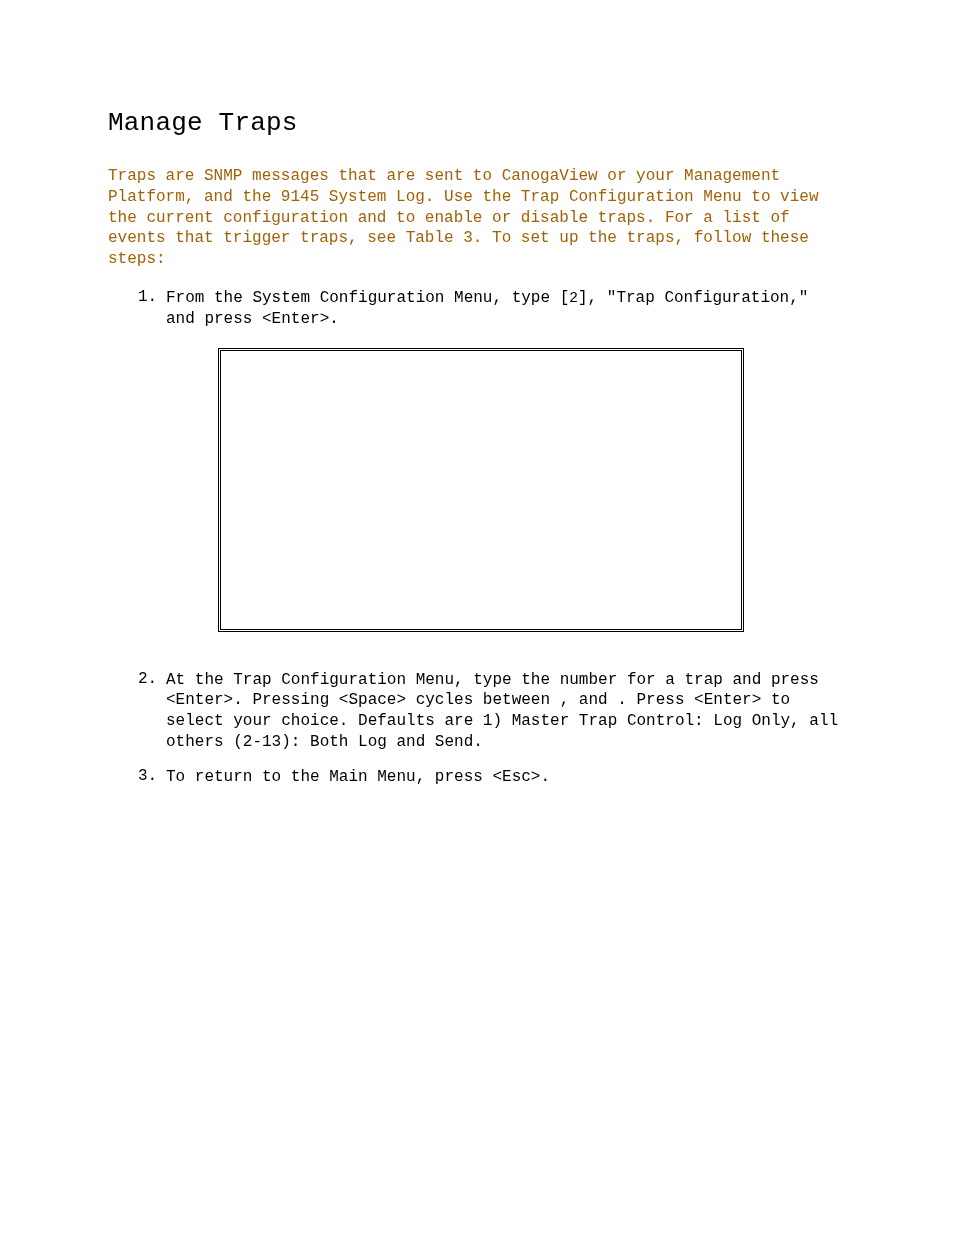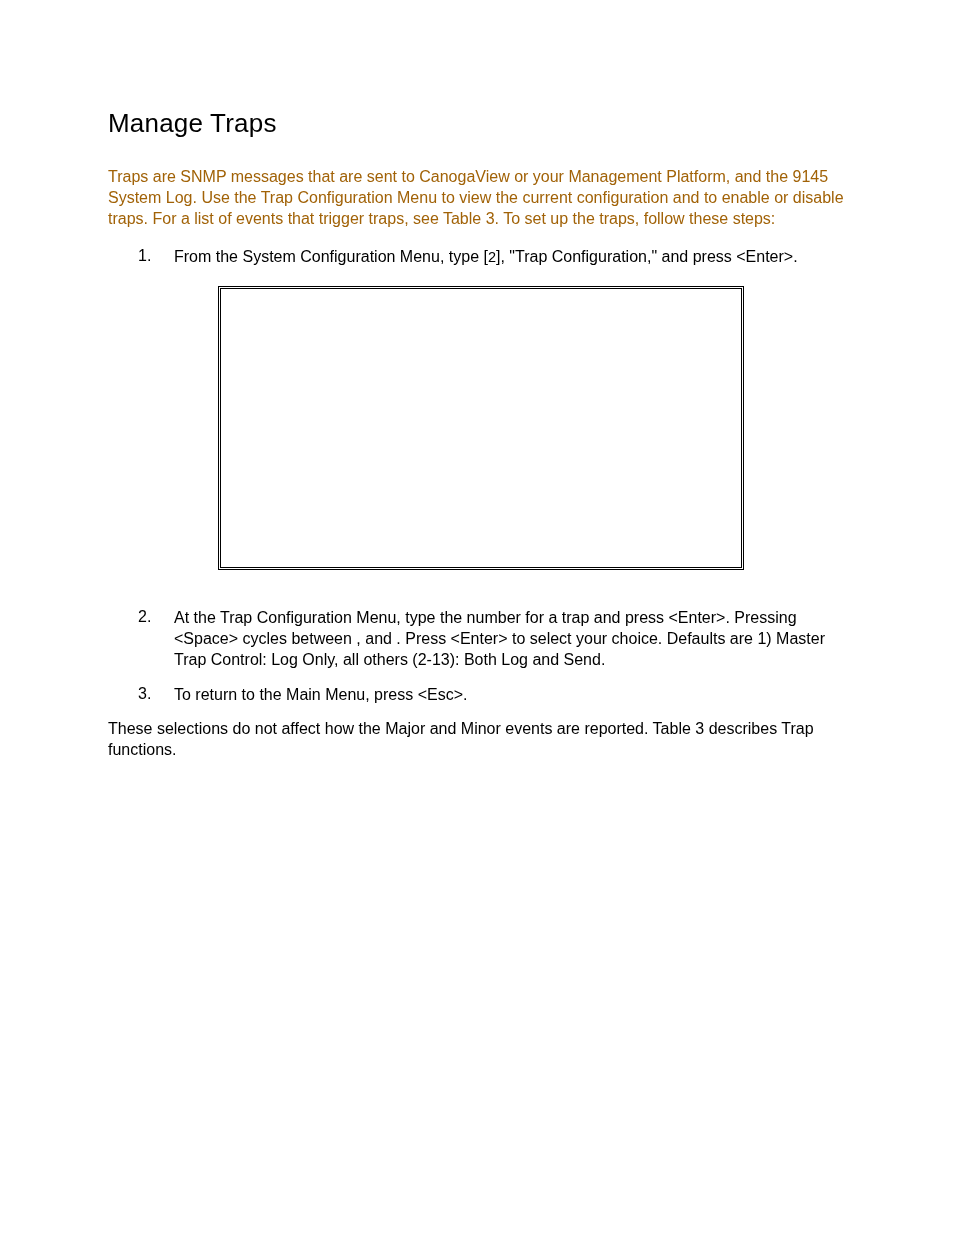--- a/index.html
+++ b/index.html
@@ -1,18 +1,19 @@
 <!DOCTYPE html>
 <html><head>
   <meta charset="utf-8">
   <style>
     * {
       margin: 0;
       padding: 0;
       box-sizing: border-box;
+      font-family: Liberation Mono, monospace;
     }
     body {
       background: #ffffff;
       font-family: Arial, Helvetica, sans-serif;
       width: 954px;
       height: 1235px;
       position: relative;
     }
     .page {
       padding: 108px 108px 0 108px;
@@ -39,21 +40,20 @@
       font-size: 16px;
       color: #000000;
       min-width: 28px;
       flex-shrink: 0;
     }
     .list-content {
       font-size: 16px;
       line-height: 1.3;
       color: #000000;
       flex: 1;
-      margin-left: 8px;
     }
     .figure-box {
       margin: 18px 0 38px 0;
       margin-left: 110px;
       width: 526px;
       height: 284px;
       border: 3px double #000000;
     }
     .closing {
       font-size: 16px;
@@ -85,14 +85,13 @@
   <div class="list-item">
     <span class="list-number">2.</span>
     <span class="list-content">At the Trap Configuration Menu, type the number for a trap and press &lt;Enter&gt;.  Pressing &lt;Space&gt; cycles between                ,                                          and              .  Press &lt;Enter&gt; to select your choice.  Defaults are 1) Master Trap Control: Log Only, all others (2-13): Both Log and Send.</span>
   </div>
 
   <div class="list-item">
     <span class="list-number">3.</span>
     <span class="list-content">To return to the Main Menu, press &lt;Esc&gt;.</span>
   </div>
 
-  <p class="closing">These selections do not affect how the Major and Minor events are reported.  Table 3 describes Trap functions.</p>
 </div>
 
 </body></html>

